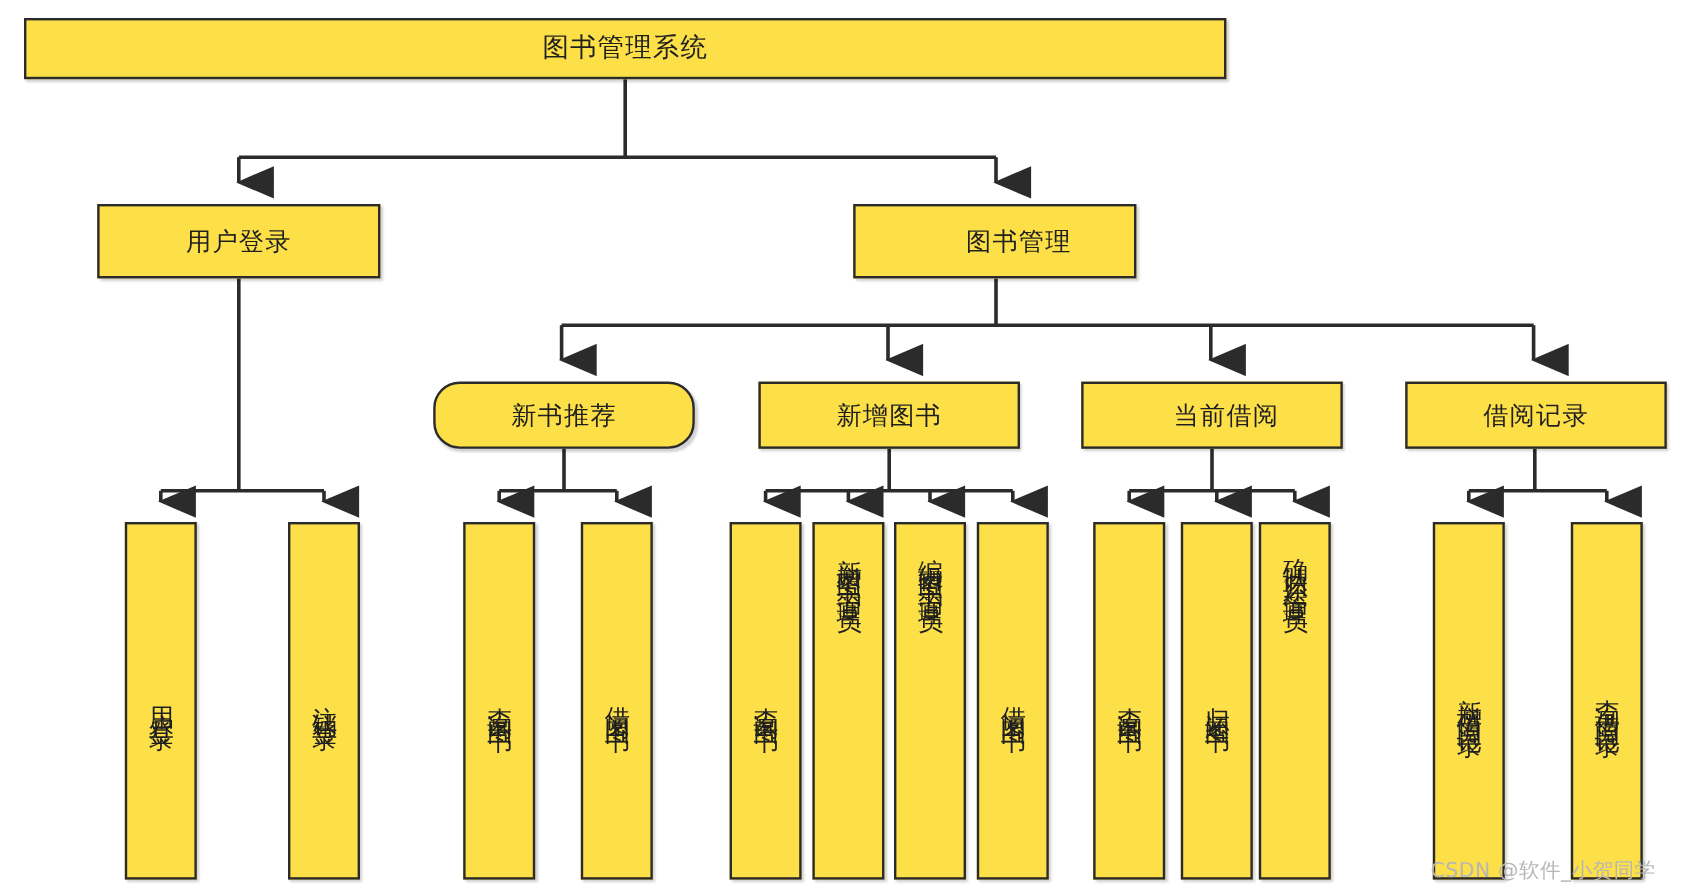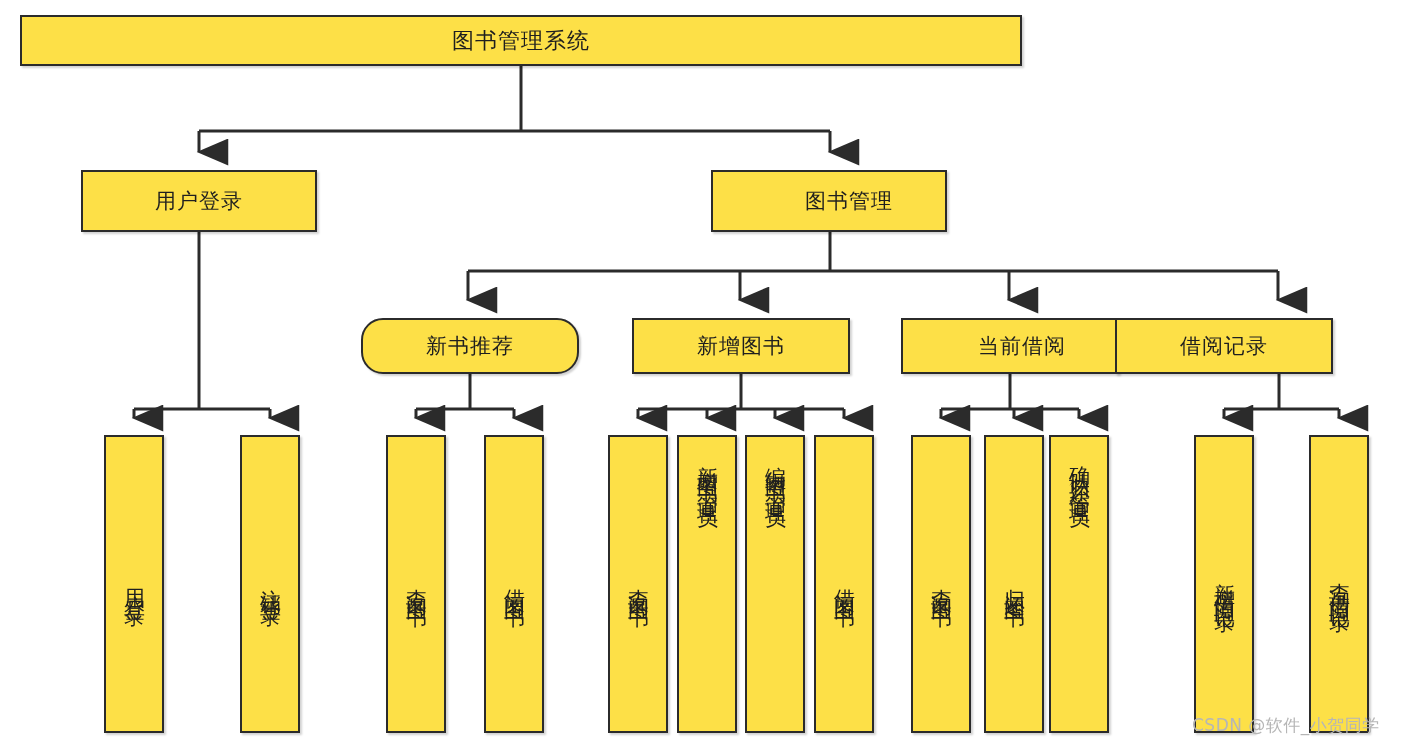--- a/index.html
+++ b/index.html
@@ -148,21 +148,21 @@
 
   <div class="node lvl3" style="left: 361px; top: 318px; width: 218px; height: 56px; border-radius: 22px;">
     <span class="lbl">新书推荐</span>
   </div>
   <div class="node lvl3" style="left: 632px; top: 318px; width: 218px; height: 56px;">
     <span class="lbl">新增图书</span>
   </div>
   <div class="node lvl3" style="left: 901px; top: 318px; width: 218px; height: 56px; padding-left: 24px;">
     <span class="lbl">当前借阅</span>
   </div>
-  <div class="node lvl3" style="left: 1115px; top: 318px; width: 218px; height: 56px;">
+  <div class="node lvl3" style="left: 1171px; top: 318px; width: 218px; height: 56px;">
     <span class="lbl">借阅记录</span>
   </div>
 
   <div class="node leaf" style="left: 104px; top: 435px; width: 60px; height: 298px; align-items: center; padding-top: 0px;">
     <span class="lbl">用户登录</span>
   </div>
   <div class="node leaf" style="left: 240px; top: 435px; width: 60px; height: 298px; align-items: center; padding-top: 0px;">
     <span class="lbl">注销登录</span>
   </div>
   <div class="node leaf" style="left: 386px; top: 435px; width: 60px; height: 298px; align-items: center; padding-top: 0px;">

